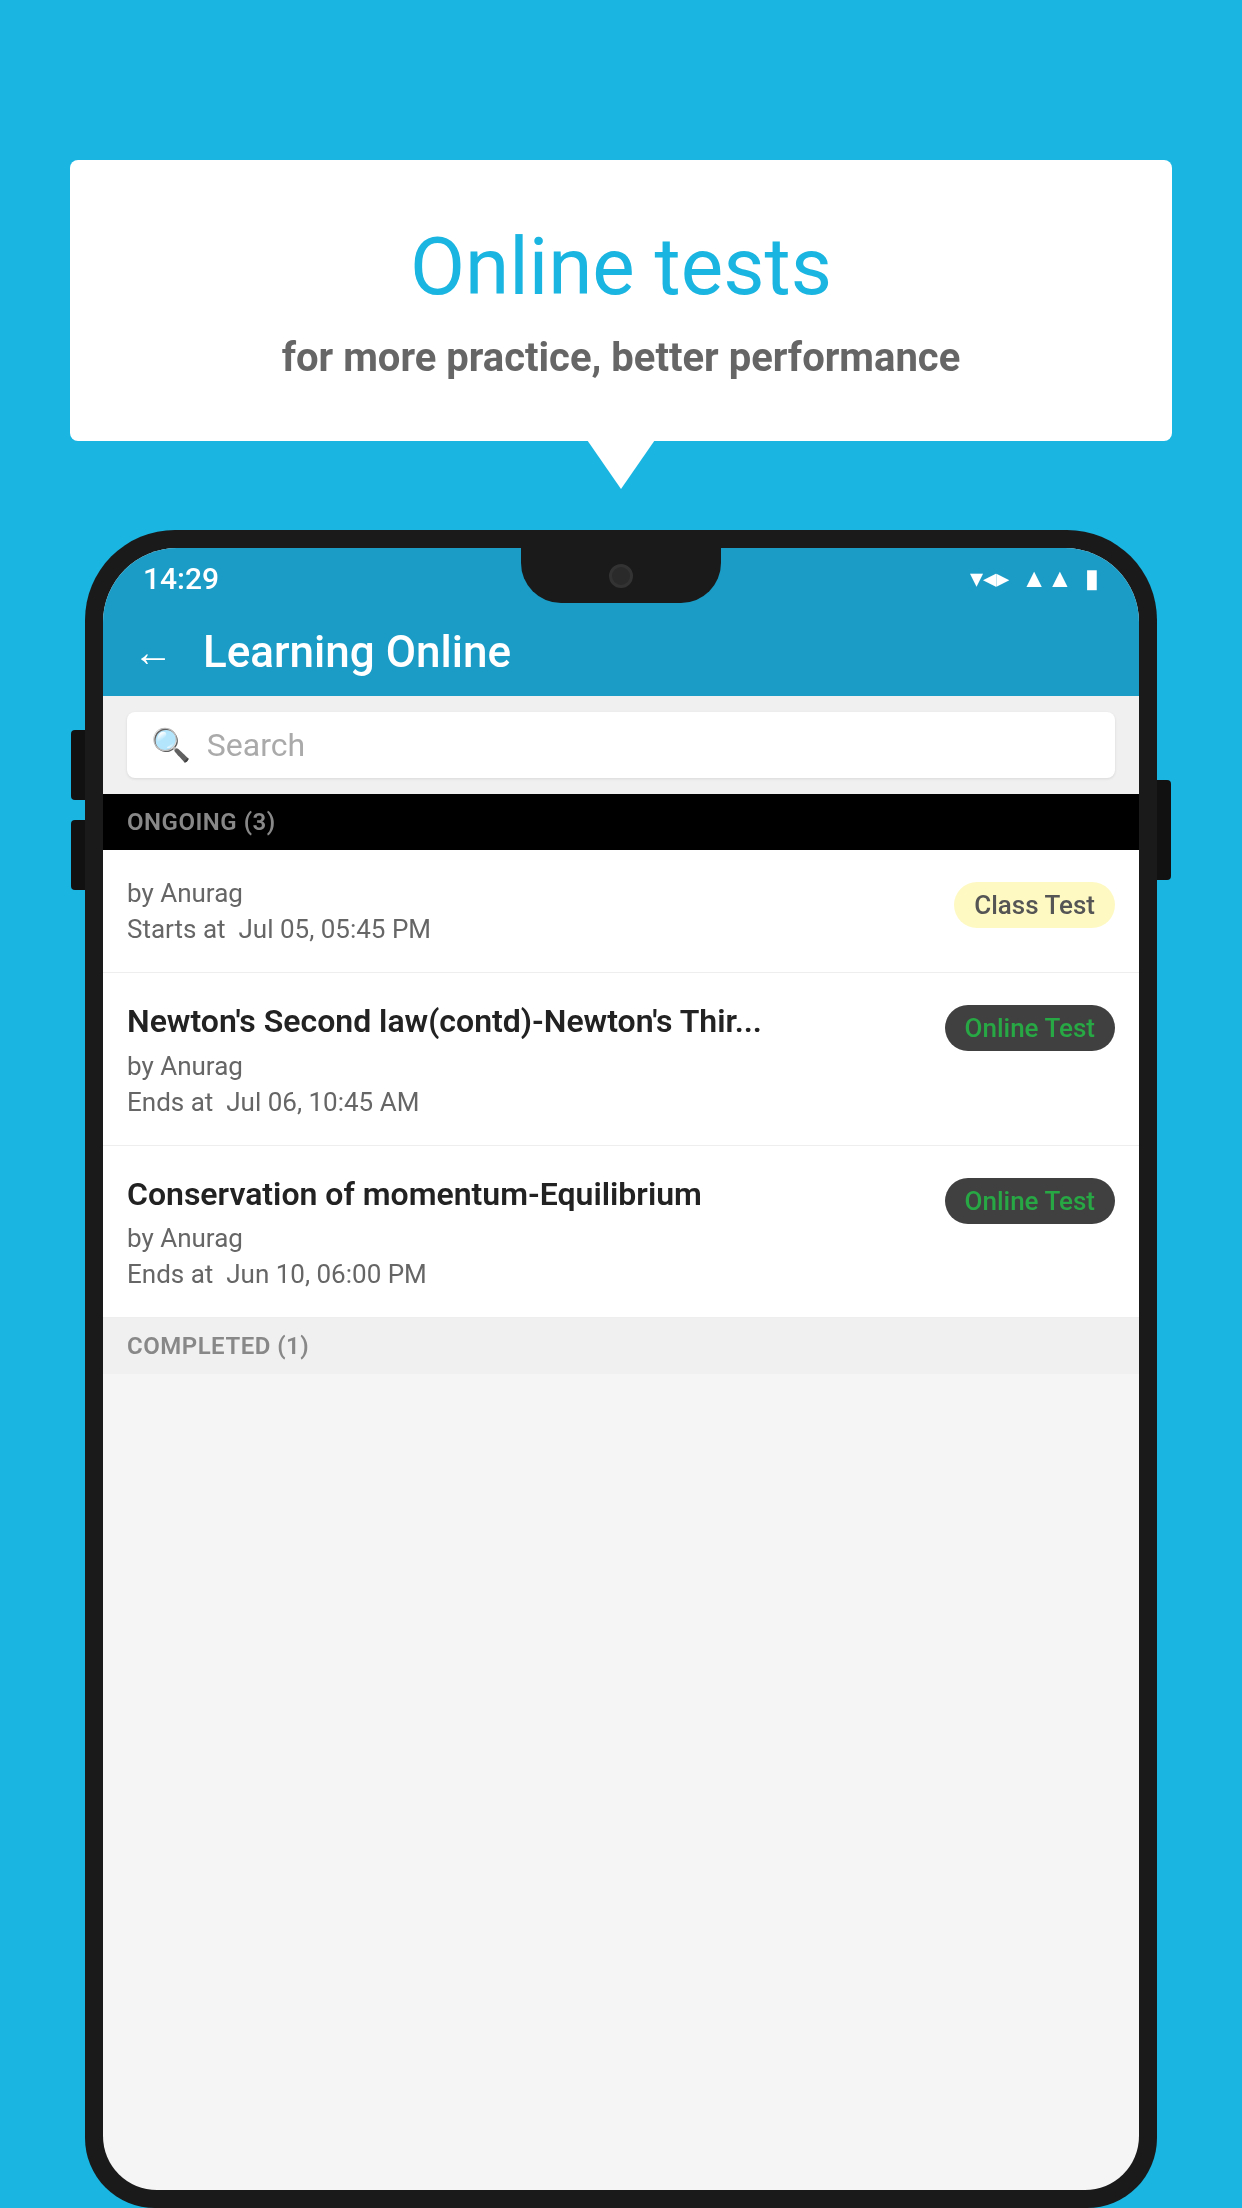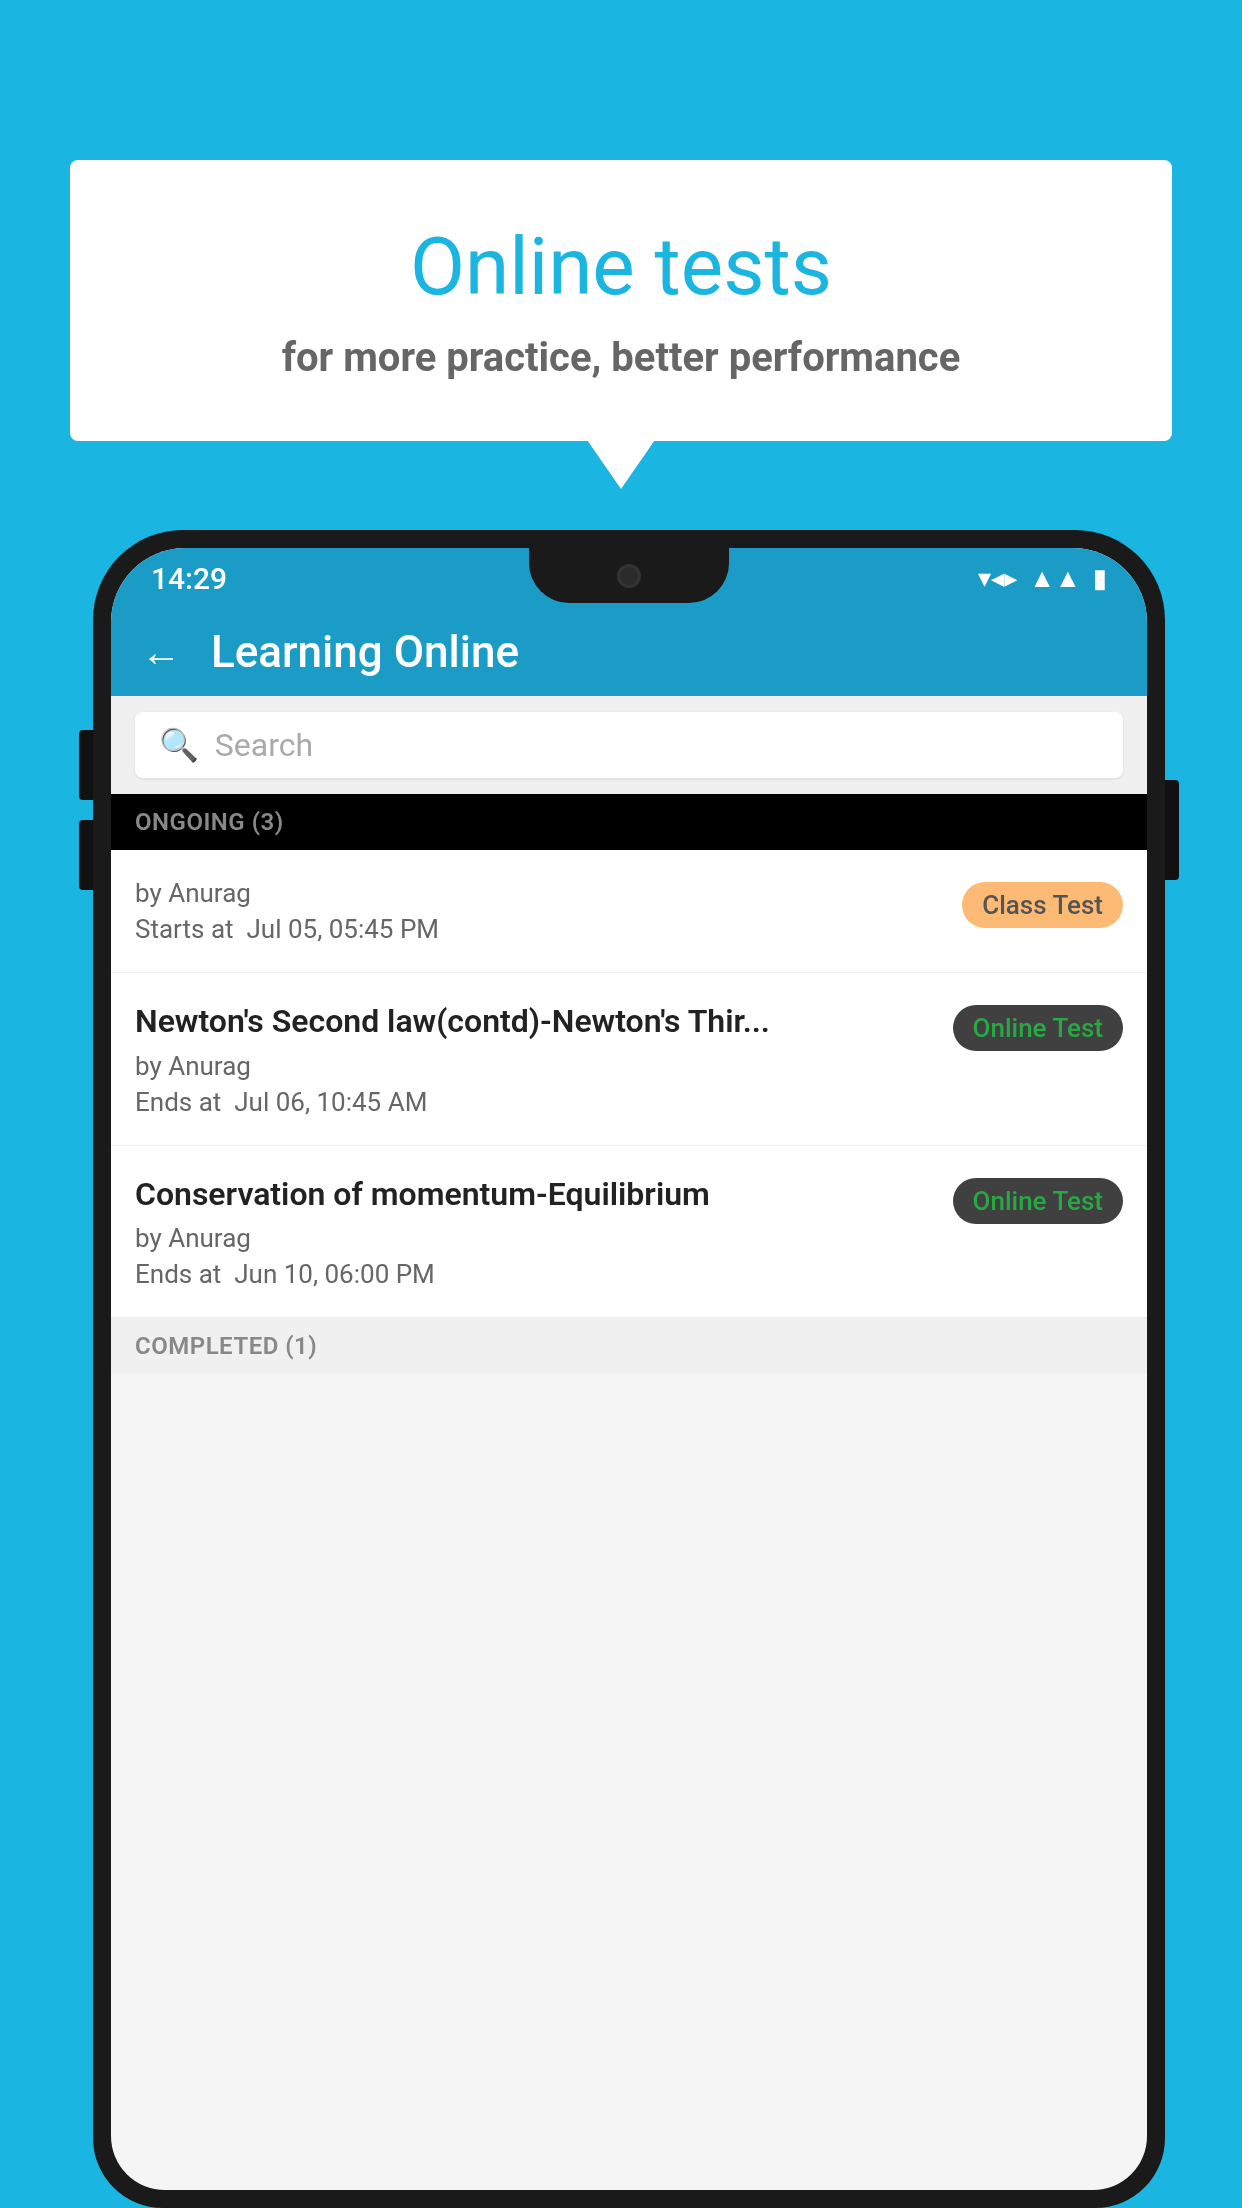--- a/index.html
+++ b/index.html
@@ -59,21 +59,20 @@
       right: 85px;
       bottom: 0px;
     }
     .phone-frame {
       width: 100%;
       height: 100%;
       background: #1a1a1a;
       border-radius: 90px 90px 70px 70px;
       padding: 18px;
       position: relative;
-      margin-left: 8px;
     }
     .phone-screen {
       width: 100%;
       height: 100%;
       background: #f5f5f5;
       border-radius: 74px 74px 54px 54px;
       overflow: hidden;
       position: relative;
     }
 
@@ -247,21 +246,21 @@
     .test-badge {
       padding: 8px 20px;
       border-radius: 24px;
       font-size: 26px;
       font-weight: 500;
       white-space: nowrap;
       flex-shrink: 0;
       margin-top: 4px;
     }
     .badge-class {
-      background: #fdba74;
+      background: #fef9c3;
       color: #555;
     }
     .badge-online {
       background: #404040;
       color: #28a745;
     }
 
     
     .completed-label {
       background: #f0f0f0;

